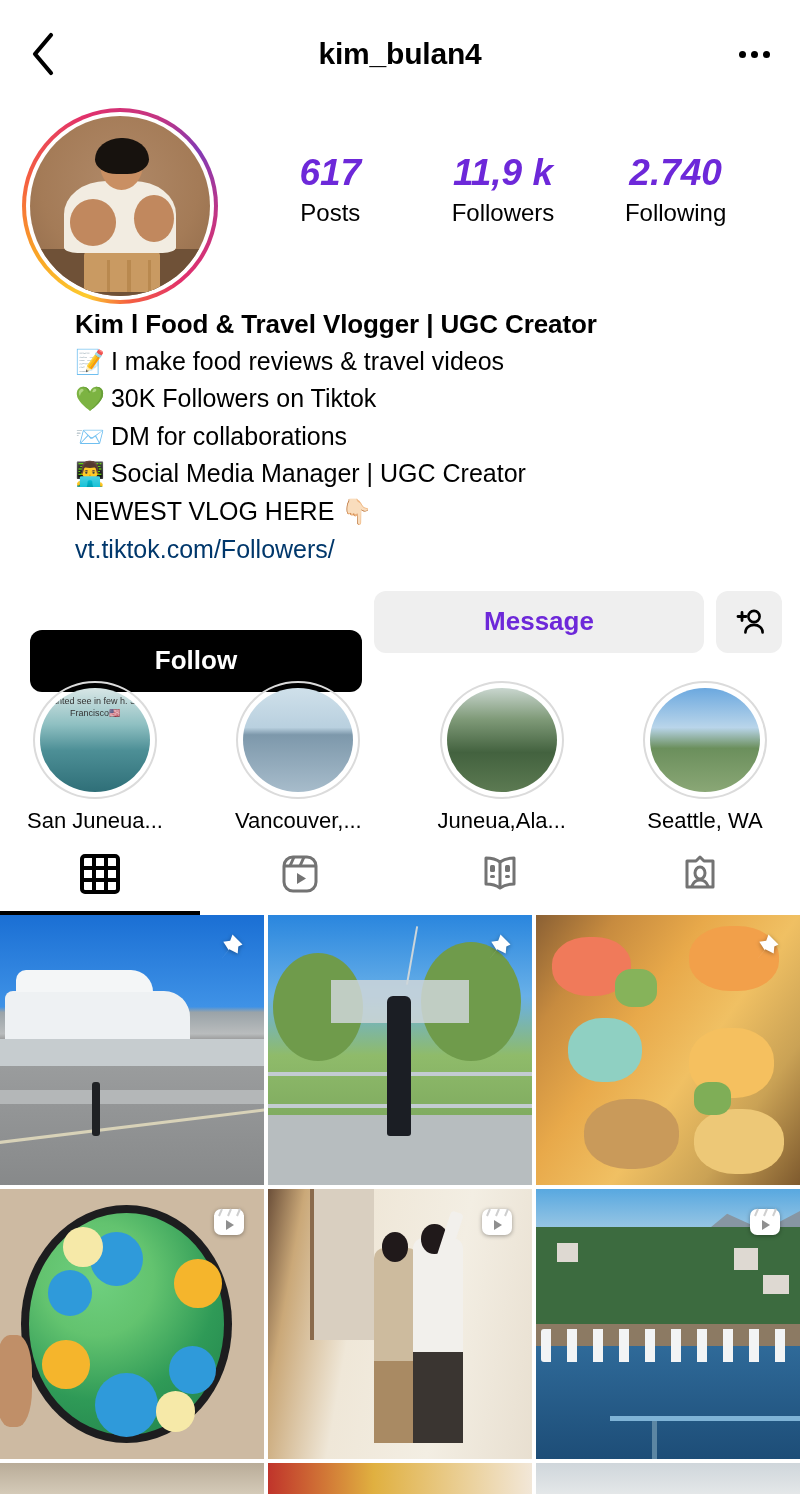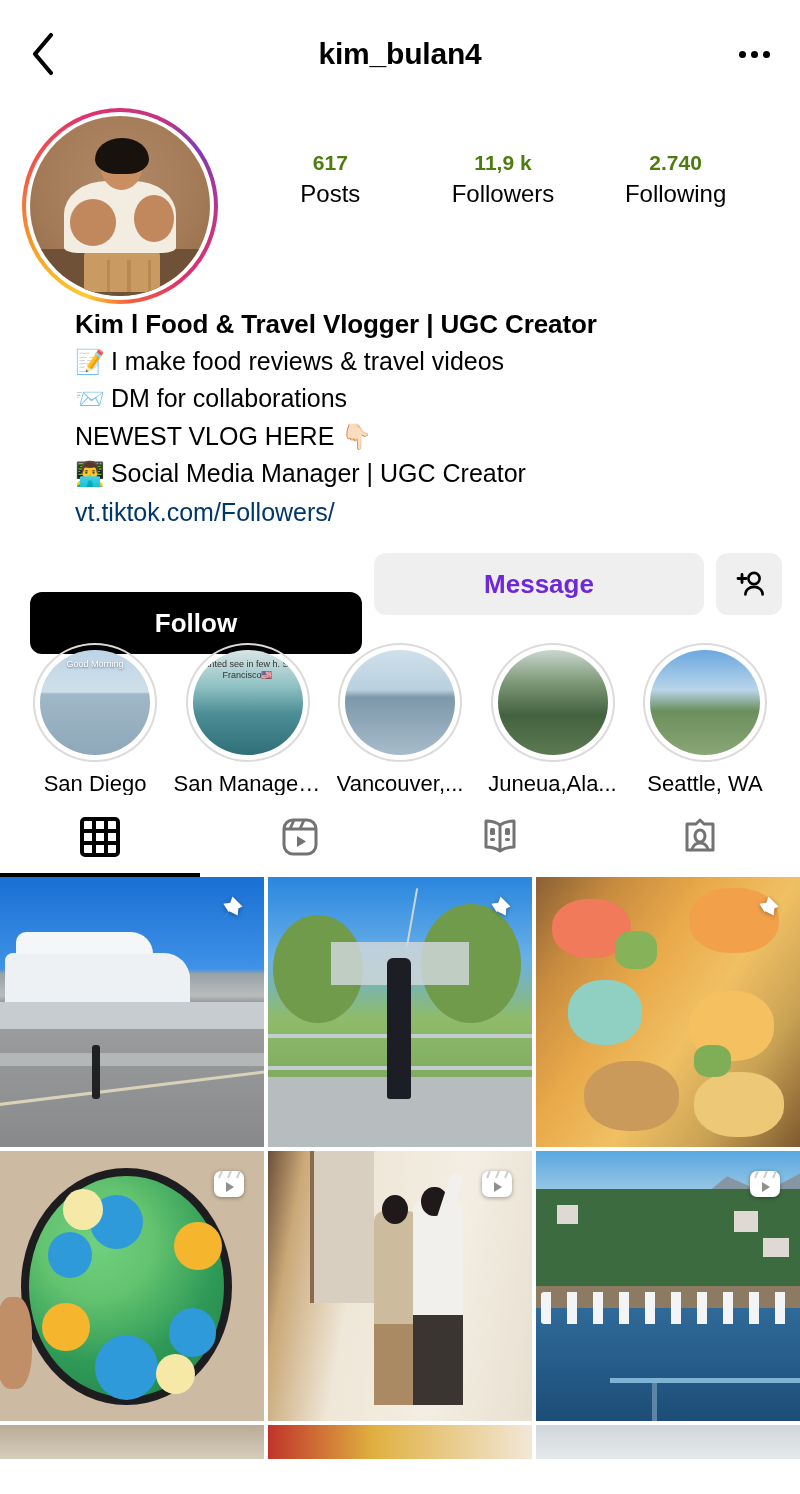--- a/index.html
+++ b/index.html
@@ -46,21 +46,21 @@
   .avatar-photo .hair { position:absolute; left:36%; top:12%; width:30%; height:20%; background:#17120e; border-radius:48% 48% 40% 40%/60% 60% 40% 40%; }
   .avatar-photo .face { position:absolute; left:39%; top:17%; width:24%; height:24%; background:#c98f63; border-radius:46% 46% 50% 50%/40% 40% 60% 60%; }
   .avatar-photo .shirt { position:absolute; left:19%; top:36%; width:62%; height:40%; background:#f2ece1; border-radius:38% 38% 12% 12%/46% 46% 8% 8%; }
   .avatar-photo .arm-l { position:absolute; left:22%; top:46%; width:26%; height:26%; background:#c1885e; border-radius:50%; }
   .avatar-photo .arm-r { position:absolute; right:20%; top:44%; width:22%; height:26%; background:#c1885e; border-radius:50%; }
   .avatar-photo .stool { position:absolute; left:30%; bottom:2%; width:42%; height:24%; background:#c99a62; border-radius:14% 14% 4% 4%; }
   .avatar-photo .stool:after { content:""; position:absolute; left:8%; top:26%; width:84%; height:74%; background:repeating-linear-gradient(90deg, transparent 0 26%, #b9894f 26% 32%); }
 
   .stats { flex:1; display:flex; align-items:flex-start; justify-content:space-around; padding: 42px 16px 0 26px; }
   .stat { text-align:center; cursor:pointer; min-width:118px; }
-  .stat-num { font-size:21px; font-weight:700; color:#4d7c0f; line-height:1.22; }
+  .stat-num { font-size:37px; font-weight:700; color:#6d28d9; line-height:1.22;font-style:italic; }
   .stat-label { font-size:24px; color:#000; font-weight:400; line-height:1.3; margin-top:2px; }
 
   
   .bio { padding: 8px 30px 0 30px; margin-left: 45px; }
   .bio-name { font-size:26px; font-weight:700; color:#000; line-height:1.42; letter-spacing:-0.1px;}
   .bio-line { font-size:25px; color:#000; line-height:1.5; white-space:nowrap; }
   .bio-line .em { font-size:24px; margin-right:6px; display:inline-block; }
   .bio-link { font-size:25px; color:#00376B; line-height:1.5; cursor:pointer; display:inline-block; margin-top:1px; }
 
   
@@ -223,59 +223,54 @@
       </div>
     </div>
   </div>
 
   <div class="bio">
     <div class="bio-name">Kim l Food &amp; Travel Vlogger | UGC Creator</div>
     <div class="bio-line">
       <span class="em">📝</span><span>I make food reviews &amp; travel videos</span>
     </div>
     <div class="bio-line">
+      <span class="em">💚</span><span>30K Followers on Tiktok</span>
+    </div>
+    <div class="bio-line">
       <span class="em">📨</span><span>DM for collaborations</span>
+    </div>
+    <div class="bio-line">
+      <span class="em">👨‍💻</span><span>Social Media Manager | UGC Creator</span>
     </div>
     <div class="bio-line">
       <span>NEWEST VLOG HERE 👇🏻</span>
-    </div>
-    <div class="bio-line">
-      <span class="em">👨‍💻</span><span>Social Media Manager | UGC Creator</span>
     </div>
     <a class="bio-link">vt.tiktok.com/Followers/</a>
   </div>
 
   <div class="actions">
     <button class="btn btn-follow">Follow</button>
     <button class="btn btn-message">Message</button>
     <button class="btn btn-adduser">
       <svg width="34" height="30" viewBox="0 0 34 30" fill="none" aria-hidden="true">
         <circle cx="22" cy="9.5" r="5.6" stroke="#000" stroke-width="2.6"></circle>
         <path d="M13.4 25.5c0-4.8 3.9-7.6 8.6-7.6s8.6 2.8 8.6 7.6" stroke="#000" stroke-width="2.6" stroke-linecap="round"></path>
         <path d="M6 9.5h8M10 5.5v8" stroke="#000" stroke-width="2.8" stroke-linecap="round"></path>
       </svg>
     </button>
   </div>
 
   <div class="highlights">
     <div class="hl">
       <div class="hl-ring">
-          <div class="hl-img cov1">
-            <div class="cov-txt">Good Morning</div>
-          </div>
-        </div>
-      <div class="hl-label">San Diego</div>
-    </div>
-    <div class="hl">
-      <div class="hl-ring">
           <div class="hl-img cov2">
             <div class="cov-txt dark">granted see in few h. San Francisco🇺🇸</div>
           </div>
         </div>
-      <div class="hl-label">San Manager...</div>
+      <div class="hl-label">San Juneua...</div>
     </div>
     <div class="hl">
       <div class="hl-ring">
           <div class="hl-img cov3">
             <div class="cov-txt"></div>
           </div>
         </div>
       <div class="hl-label">Vancouver,...</div>
     </div>
     <div class="hl">

